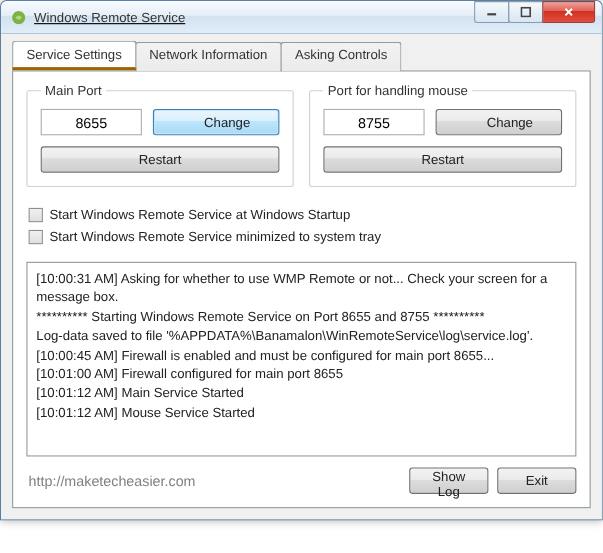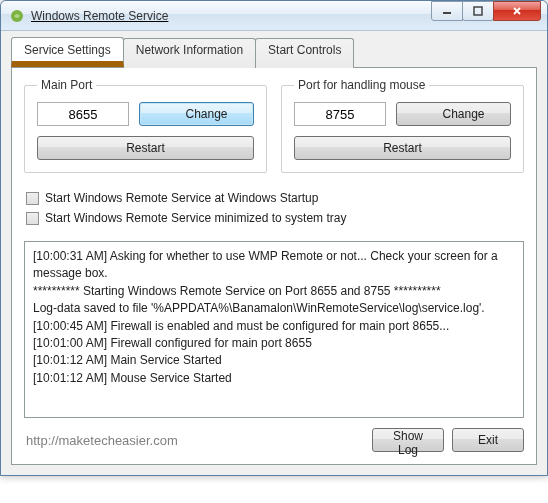--- a/index.html
+++ b/index.html
@@ -14,21 +14,21 @@
   .winbtns { display: flex; gap: 0; }
   .winbtn { width: 32px; height: 20px; border: 1px solid #8a9db0; border-radius: 0 0 3px 3px; background: linear-gradient(to bottom, #f5f9fd, #d9e6f2); display: flex; align-items: center; justify-content: center; font-size: 10px; cursor: pointer; margin-left: -1px; position: relative; top: -5px; }
   .winbtn.min { border-radius: 0 0 0 3px; }
   .winbtn.close { width: 48px; background: linear-gradient(to bottom, #f0a0a0 0%, #e06050 45%, #d03020 46%, #e05040 100%); color: #fff; border-color: #a04030; border-radius: 0 0 3px 0; }
   .winbtn svg { width: 10px; height: 10px; }
   
   .client { padding: 6px 10px 10px 10px; background: #f0f0f0; }
   
   .tabs { display: flex; position: relative; }
   .tab { padding: 4px 12px; font-size: 12px; border: 1px solid #919b9c; border-bottom: none; background: linear-gradient(to bottom, #f2f2f2, #ebebeb); border-radius: 3px 3px 0 0; margin-right: -1px; cursor: pointer; position: relative; top: 1px; color: #333; }
-  .tab.active { background: #fff; border-bottom: 6px solid #a16207; top: 0; padding-top: 5px; z-index: 2; }
+  .tab.active { background: #fff; border-bottom: 3px solid #a16207; top: 0; padding-top: 5px; z-index: 2; }
   
   .tabpanel { border: 1px solid #919b9c; background: #fff; padding: 10px 12px 12px 12px; min-height: 398px; display: flex; flex-direction: column; }
   
   .port-row { display: flex; gap: 14px; }
   .fieldset { border: 1px solid #d0d0d0; border-radius: 2px; padding: 10px 12px 12px 12px; flex: 1; }
   .legend { font-size: 12px; color: #333; padding: 0 4px; }
   .field-top { display: flex; gap: 10px; align-items: center; }
   .portinput { width: 92px; height: 24px; border: 1px solid #abadb3; font-size: 13px; text-align: center; padding: 2px 0; }
   
   .btn { height: 24px; border: 1px solid #707070; border-radius: 3px; background: linear-gradient(to bottom, #f2f2f2 0%, #ebebeb 45%, #dddddd 46%, #cfcfcf 100%); font-size: 12px; color: #222; cursor: pointer; padding: 0 10px; }
@@ -76,21 +76,21 @@
             <path d="M2 2 L8 8 M8 2 L2 8" stroke="#fff" stroke-width="1.8"></path>
           </svg>
       </div>
     </div>
   </div>
 
   <div class="client">
     <div class="tabs">
       <div class="tab active">Service Settings</div>
       <div class="tab">Network Information</div>
-      <div class="tab">Start Controls</div>
+      <div class="tab">Asking Controls</div>
     </div>
 
     <div class="tabpanel">
 
       <div class="port-row">
         <fieldset class="fieldset">
           <legend class="legend">Main Port</legend>
           <div class="field-top">
             <input class="portinput" value="8655" style="">
             <button class="btn focus change-btn">Change</button>

